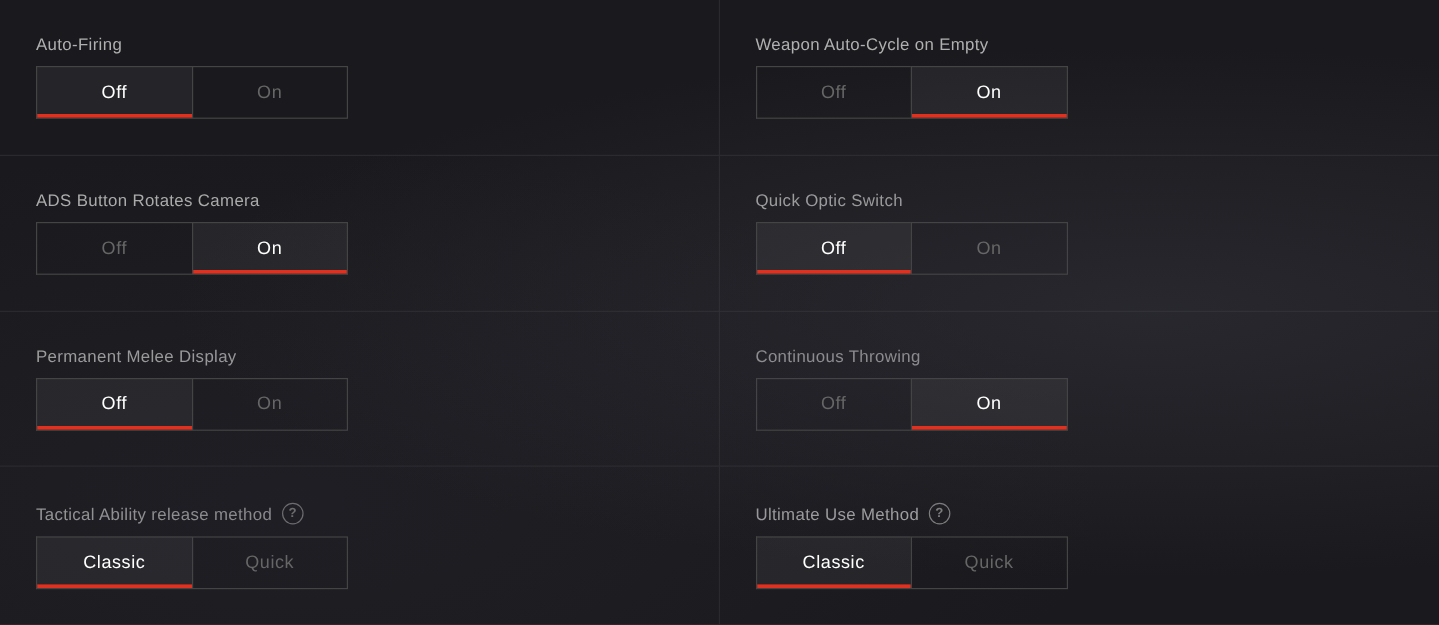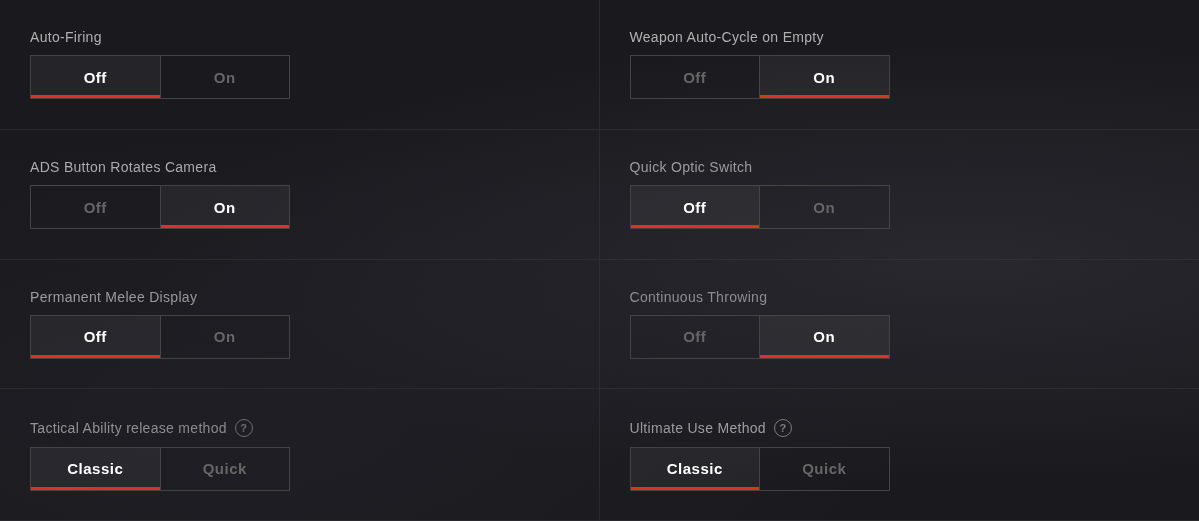--- a/index.html
+++ b/index.html
@@ -76,21 +76,21 @@
       width: 260px;
     }
 
     .toggle-btn {
       flex: 1;
       height: 44px;
       border: 1px solid #444;
       background: transparent;
       color: #888;
       font-size: 15px;
-      font-weight: 700;
+      font-weight: 400;
       cursor: pointer;
       letter-spacing: 0.5px;
       position: relative;
       transition: color 0.1s;
     }
 
     .toggle-btn:first-child {
       border-right: none;
     }
 

